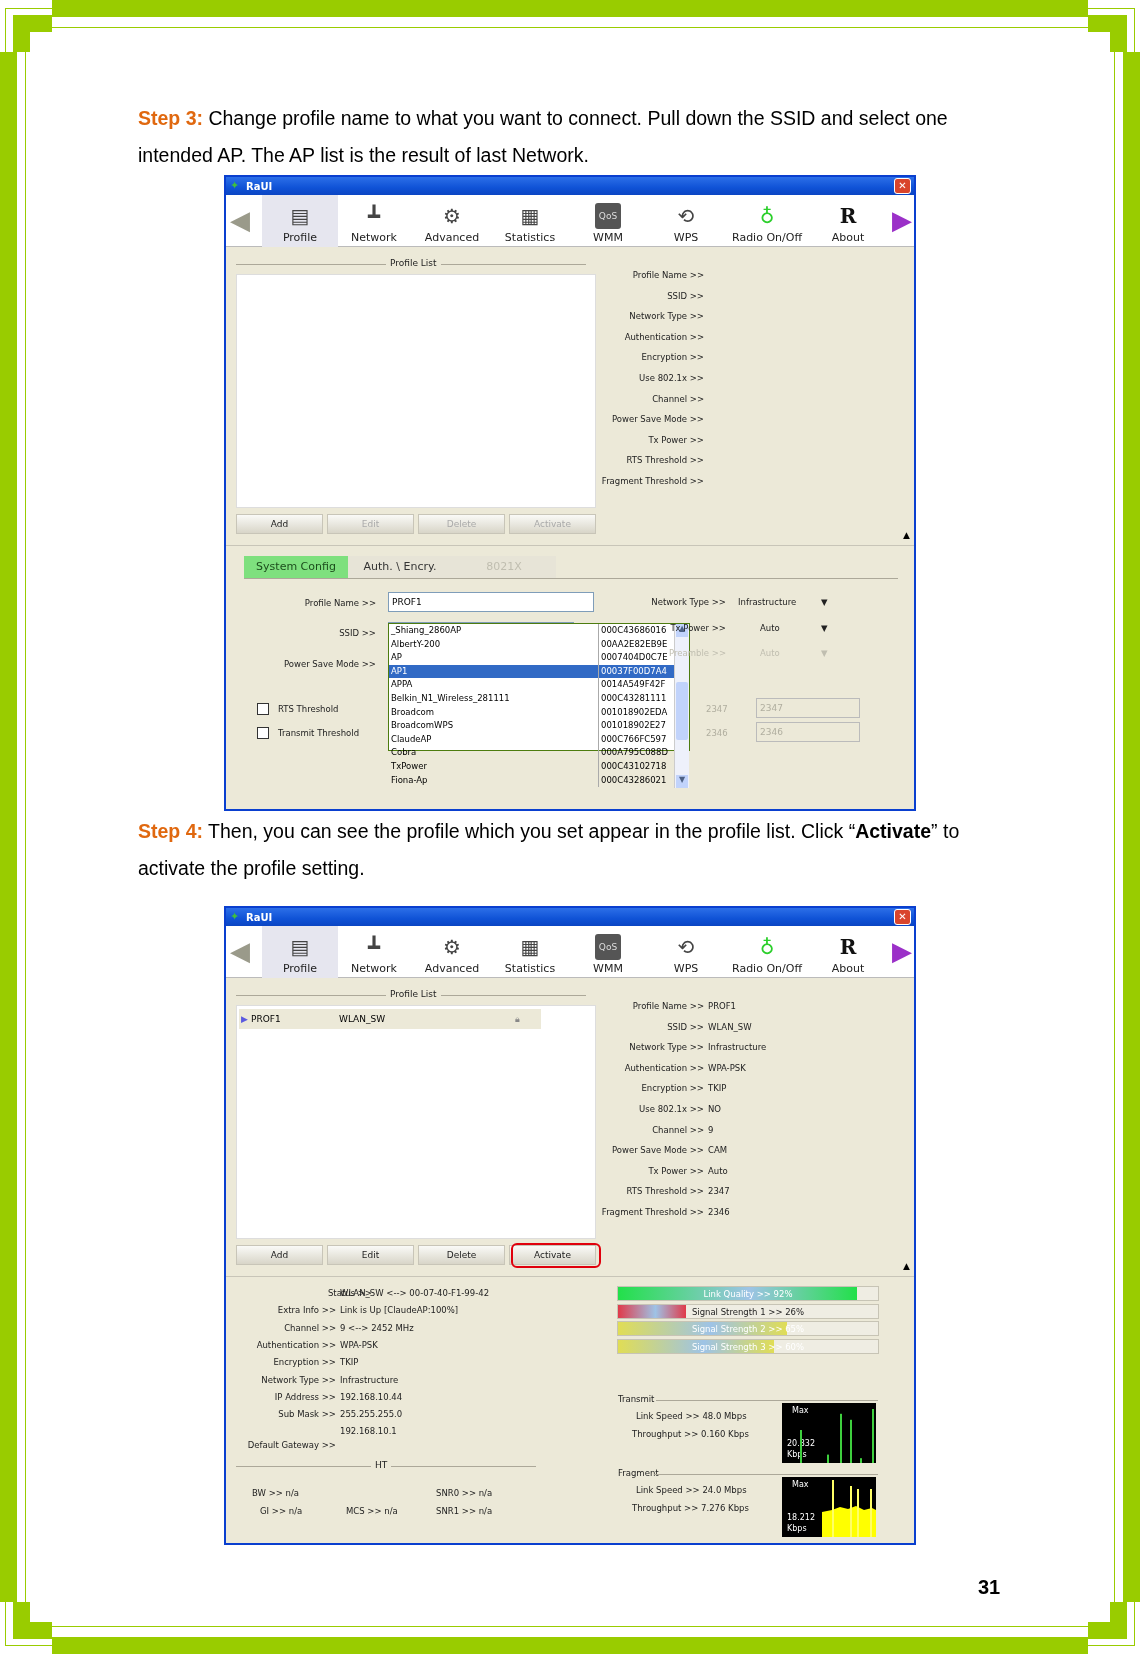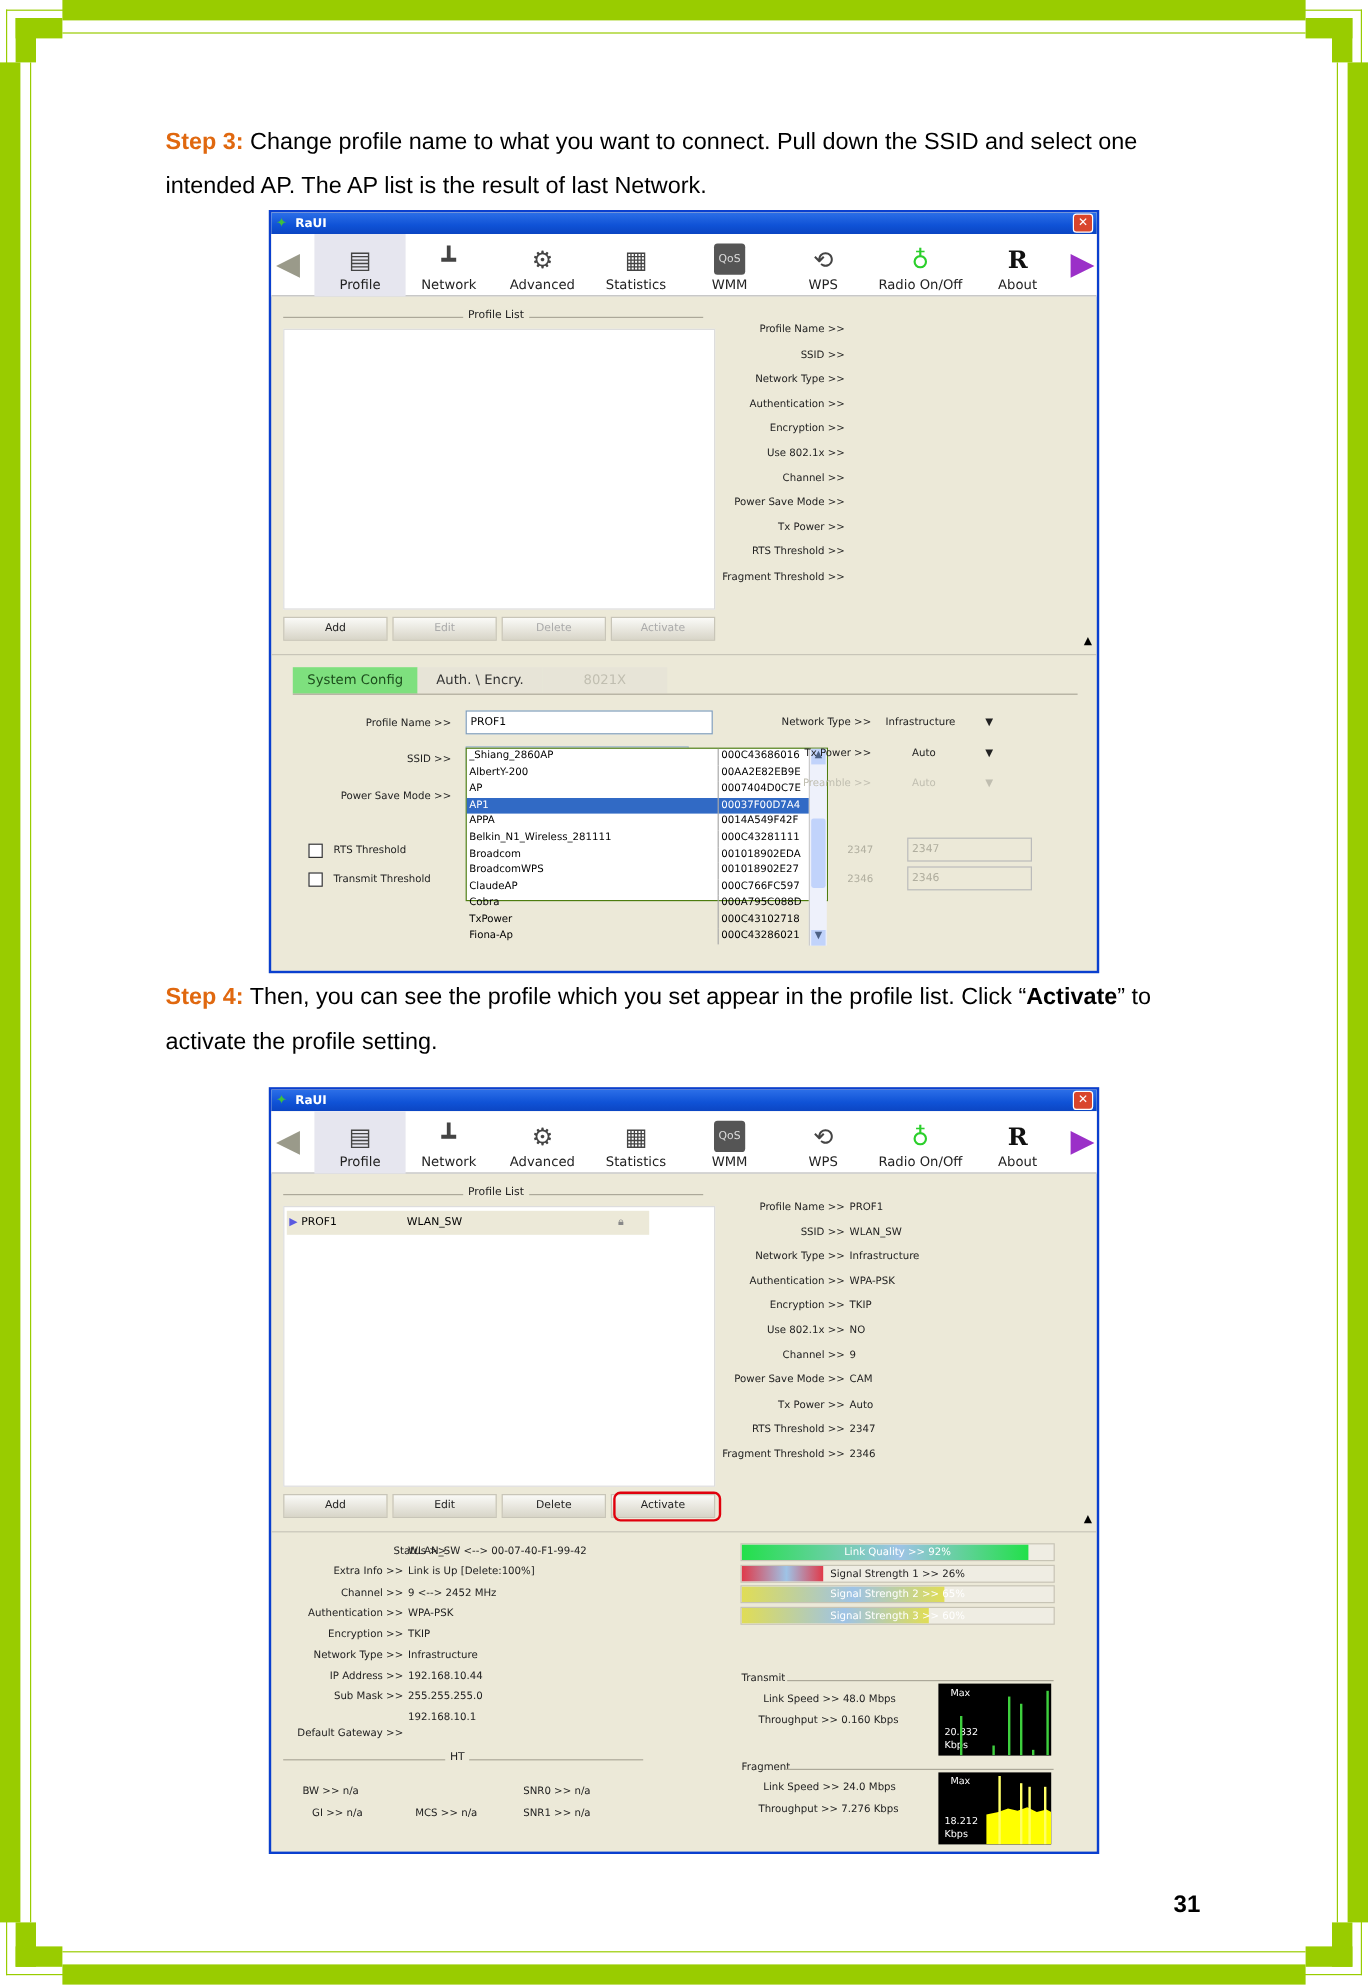--- a/index.html
+++ b/index.html
@@ -275,21 +275,21 @@
       <span class="val" style="left: 482px; top: 299px;">2346</span>
     </div>
 
   <span style="position:absolute;right:4px;top:353px;font-size:9px">▲</span>
   <div class="hline" style="left:0;top:368px;width:690px;background:#c8c5b8"></div>
 
   <div id="s2-status">
       <span class="label-r" style="left: 0px; width: 110px; top: 380px; margin-left: 36px;">Status &gt;&gt;</span>
       <span class="val" style="left: 114px; top: 380px;">WLAN_SW &lt;--&gt; 00-07-40-F1-99-42</span>
       <span class="label-r" style="left: 0px; width: 110px; top: 397.3px;">Extra Info &gt;&gt;</span>
-      <span class="val" style="left: 114px; top: 397.3px;">Link is Up [Delete:100%]</span>
+      <span class="val" style="left: 114px; top: 397.3px;">Link is Up [ClaudeAP:100%]</span>
       <span class="label-r" style="left: 0px; width: 110px; top: 414.6px;">Channel &gt;&gt;</span>
       <span class="val" style="left: 114px; top: 414.6px;">9 &lt;--&gt; 2452 MHz</span>
       <span class="label-r" style="left: 0px; width: 110px; top: 431.9px;">Authentication &gt;&gt;</span>
       <span class="val" style="left: 114px; top: 431.9px;">WPA-PSK</span>
       <span class="label-r" style="left: 0px; width: 110px; top: 449.2px;">Encryption &gt;&gt;</span>
       <span class="val" style="left: 114px; top: 449.2px;">TKIP</span>
       <span class="label-r" style="left: 0px; width: 110px; top: 466.5px;">Network Type &gt;&gt;</span>
       <span class="val" style="left: 114px; top: 466.5px;">Infrastructure</span>
       <span class="label-r" style="left: 0px; width: 110px; top: 483.8px;">IP Address &gt;&gt;</span>
       <span class="val" style="left: 114px; top: 483.8px;">192.168.10.44</span>

